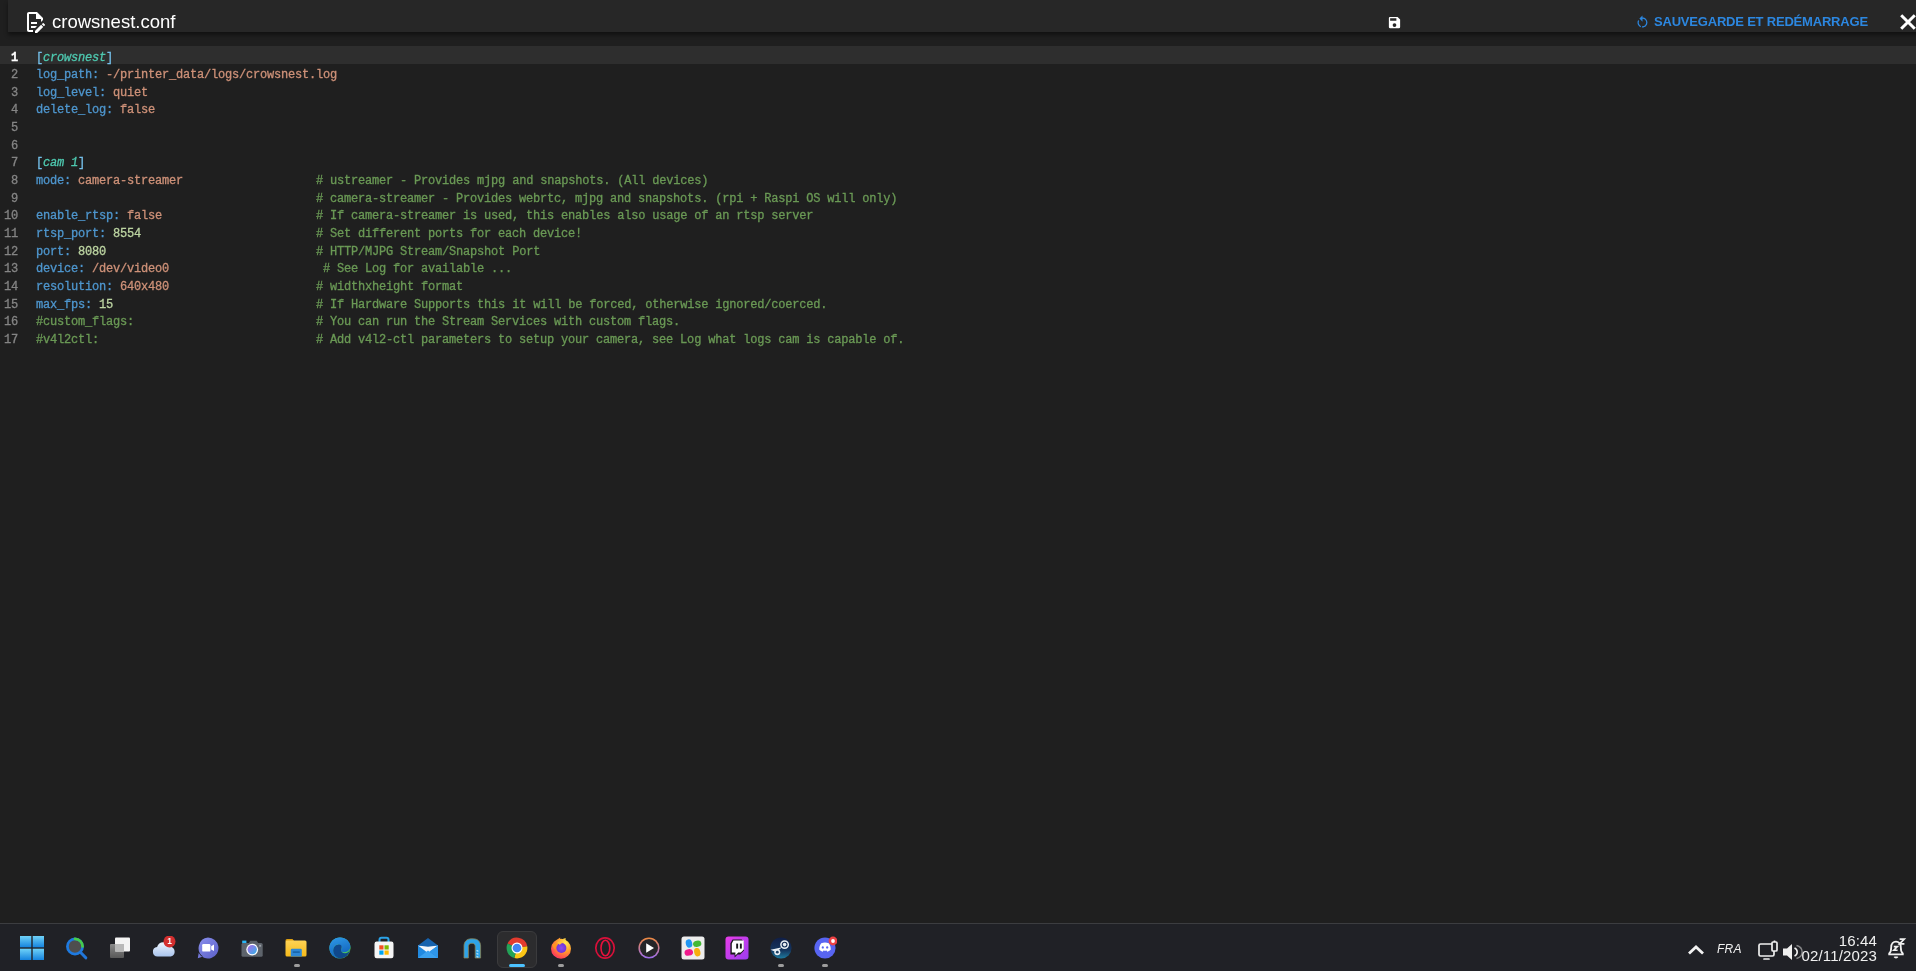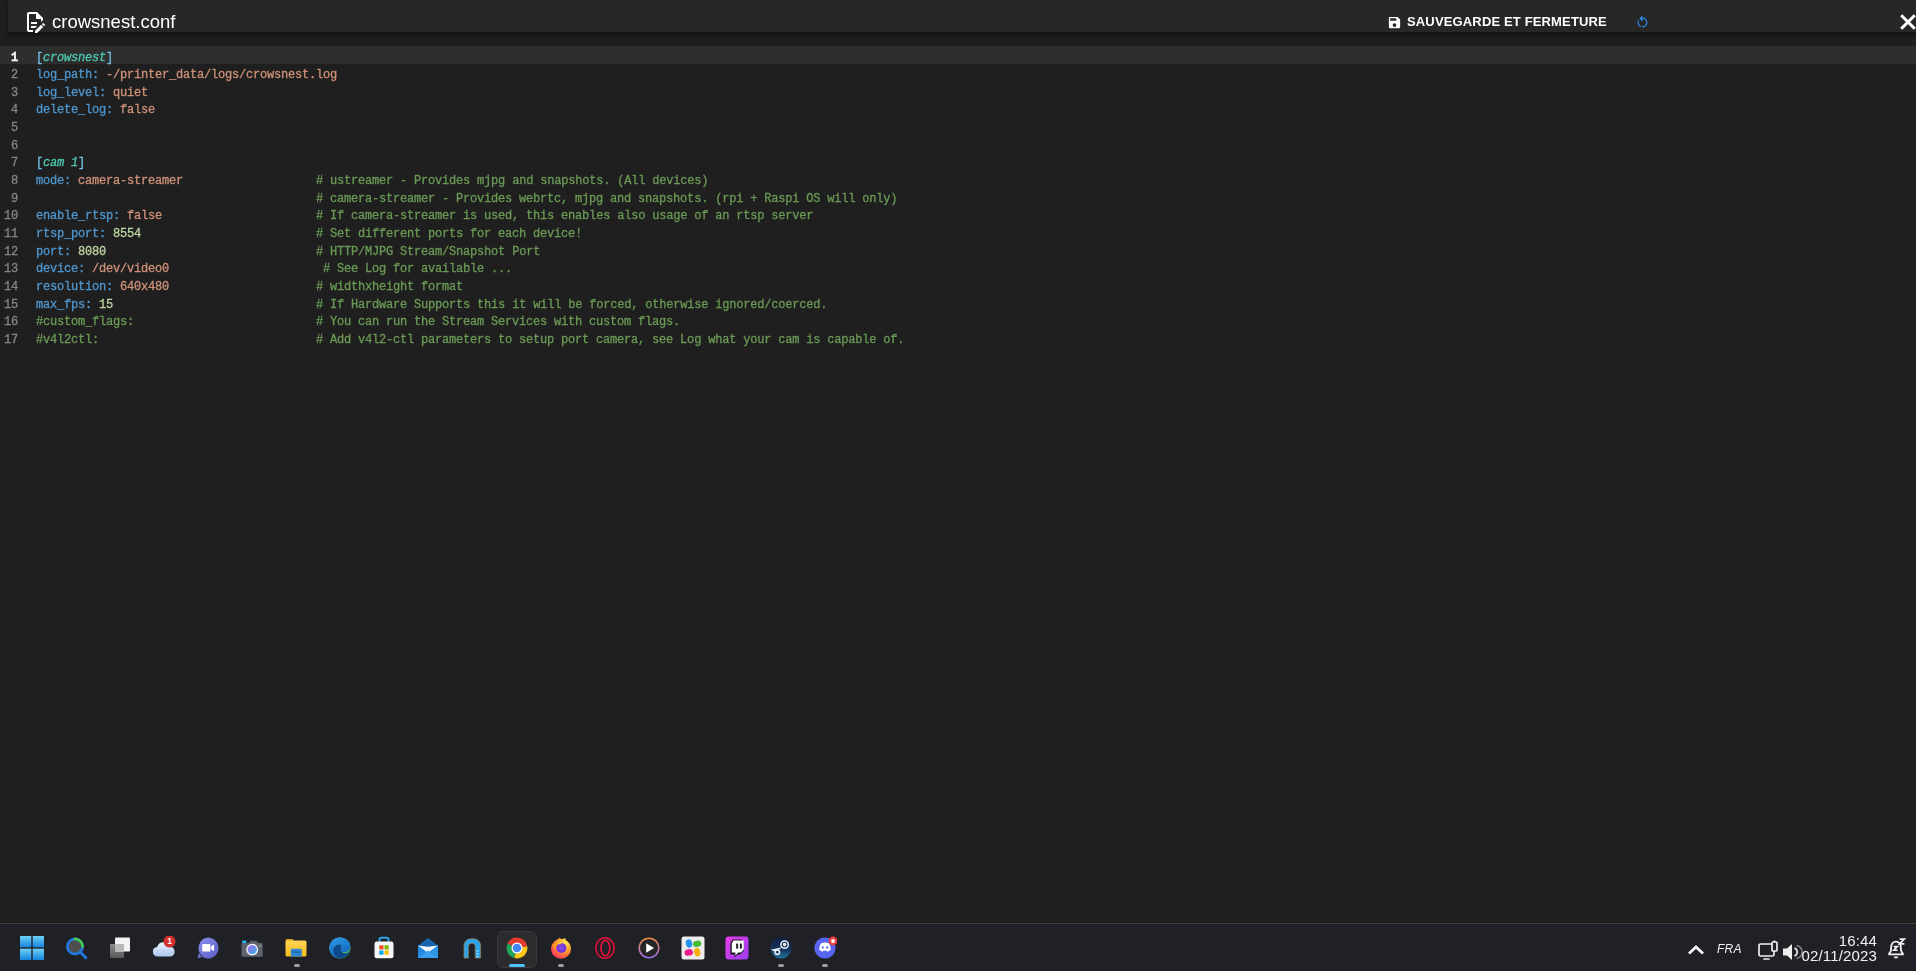--- a/index.html
+++ b/index.html
@@ -50,24 +50,24 @@
 <body>
 
 <div class="header">
   <svg class="hicon" width="24" height="24" viewBox="0 0 24 24" fill="#ffffff">
     <path d="M8,12H14V14H8V12M10,20H6V4H13V9H18V12.1L20,10.1V8L14,2H6C4.89,2 4,2.89 4,4V20C4,21.1 4.89,22 6,22H10V20M8,18H12.1L14,16.1V16H8V18M20.2,13C20.3,13 20.5,13.1 20.6,13.2L21.9,14.5C22.1,14.7 22.1,15.1 21.9,15.3L20.9,16.3L18.8,14.2L19.8,13.2C19.9,13.1 20,13 20.2,13M20.2,16.9L14.1,23H12V20.9L18.1,14.8L20.2,16.9Z"></path>
   </svg>
   <div class="htitle">crowsnest.conf</div>
   <svg class="bicon" style="left:1379px" width="15" height="15" viewBox="0 0 24 24" fill="#ffffff">
     <path d="M15,9H5V5H15M12,19A3,3 0 0,1 9,16A3,3 0 0,1 12,13A3,3 0 0,1 15,16A3,3 0 0,1 12,19M17,3H5C3.89,3 3,3.9 3,5V19A2,2 0 0,0 5,21H19A2,2 0 0,0 21,19V7L17,3Z"></path>
   </svg>
-  <div class="btn btn1">SAUVEGARDE ET FERMETURE</div>
   <svg class="bicon" style="left:1627px" width="15" height="15" viewBox="0 0 24 24" fill="#2c87e0">
     <path d="M12,4C14.1,4 16.1,4.8 17.6,6.3C20.7,9.4 20.7,14.5 17.6,17.6C15.8,19.5 13.3,20.2 10.9,19.9L11.4,17.9C13.1,18.1 14.9,17.5 16.2,16.2C18.5,13.9 18.5,10.1 16.2,7.7C15.1,6.6 13.5,6 12,6V10.6L7,5.6L12,0.6V4M6.3,17.6C3.7,15 3.3,11 5.1,7.9L6.6,9.4C5.5,11.6 5.9,14.4 7.8,16.2C8.3,16.7 8.9,17.1 9.6,17.4L9,19.4C8,19 7.1,18.4 6.3,17.6Z"></path>
   </svg>
+  <div class="btn btn2">SAUVEGARDE ET REDÉMARRAGE</div>
   <svg class="closex" width="18" height="18" viewBox="0 0 18 18" fill="none" stroke="#ffffff" stroke-width="3">
     <path d="M2.2,2.2 L15.8,15.8 M15.8,2.2 L2.2,15.8"></path>
   </svg>
 </div>
 
 <div class="editor">
   <div class="activeline"></div>
   <div class="gutter"><b>1</b>
 2
 3
@@ -94,21 +94,21 @@
 <span class="br">[</span><span class="sec">cam 1</span><span class="br">]</span>
 <span class="key">mode:</span> <span class="str">camera-streamer</span>                   <span class="com"># ustreamer - Provides mjpg and snapshots. (All devices)</span>
                                         <span class="com"># camera-streamer - Provides webrtc, mjpg and snapshots. (rpi + Raspi OS will only)</span>
 <span class="key">enable_rtsp:</span> <span class="str">false</span>                      <span class="com"># If camera-streamer is used, this enables also usage of an rtsp server</span>
 <span class="key">rtsp_port:</span> <span class="num">8554</span>                         <span class="com"># Set different ports for each device!</span>
 <span class="key">port:</span> <span class="num">8080</span>                              <span class="com"># HTTP/MJPG Stream/Snapshot Port</span>
 <span class="key">device:</span> <span class="str">/dev/video0</span>                      <span class="com"># See Log for available ...</span>
 <span class="key">resolution:</span> <span class="str">640x480</span>                     <span class="com"># widthxheight format</span>
 <span class="key">max_fps:</span> <span class="num">15</span>                             <span class="com"># If Hardware Supports this it will be forced, otherwise ignored/coerced.</span>
 <span class="com">#custom_flags:</span>                          <span class="com"># You can run the Stream Services with custom flags.</span>
-<span class="com">#v4l2ctl:</span>                               <span class="com"># Add v4l2-ctl parameters to setup port camera, see Log what your cam is capable of.</span></div>
+<span class="com">#v4l2ctl:</span>                               <span class="com"># Add v4l2-ctl parameters to setup your camera, see Log what logs cam is capable of.</span></div>
 </div>
 
 <div class="taskbar"></div>
 <div class="chromebox"></div>
 
 <svg class="tb" style="left:20px" viewBox="0 0 24 24">
   <defs>
       <linearGradient id="wg" x1="0" y1="0" x2="0" y2="1">
     <stop offset="0" stop-color="#6fd2f8"></stop>
         <stop offset="1" stop-color="#1583de"></stop>

